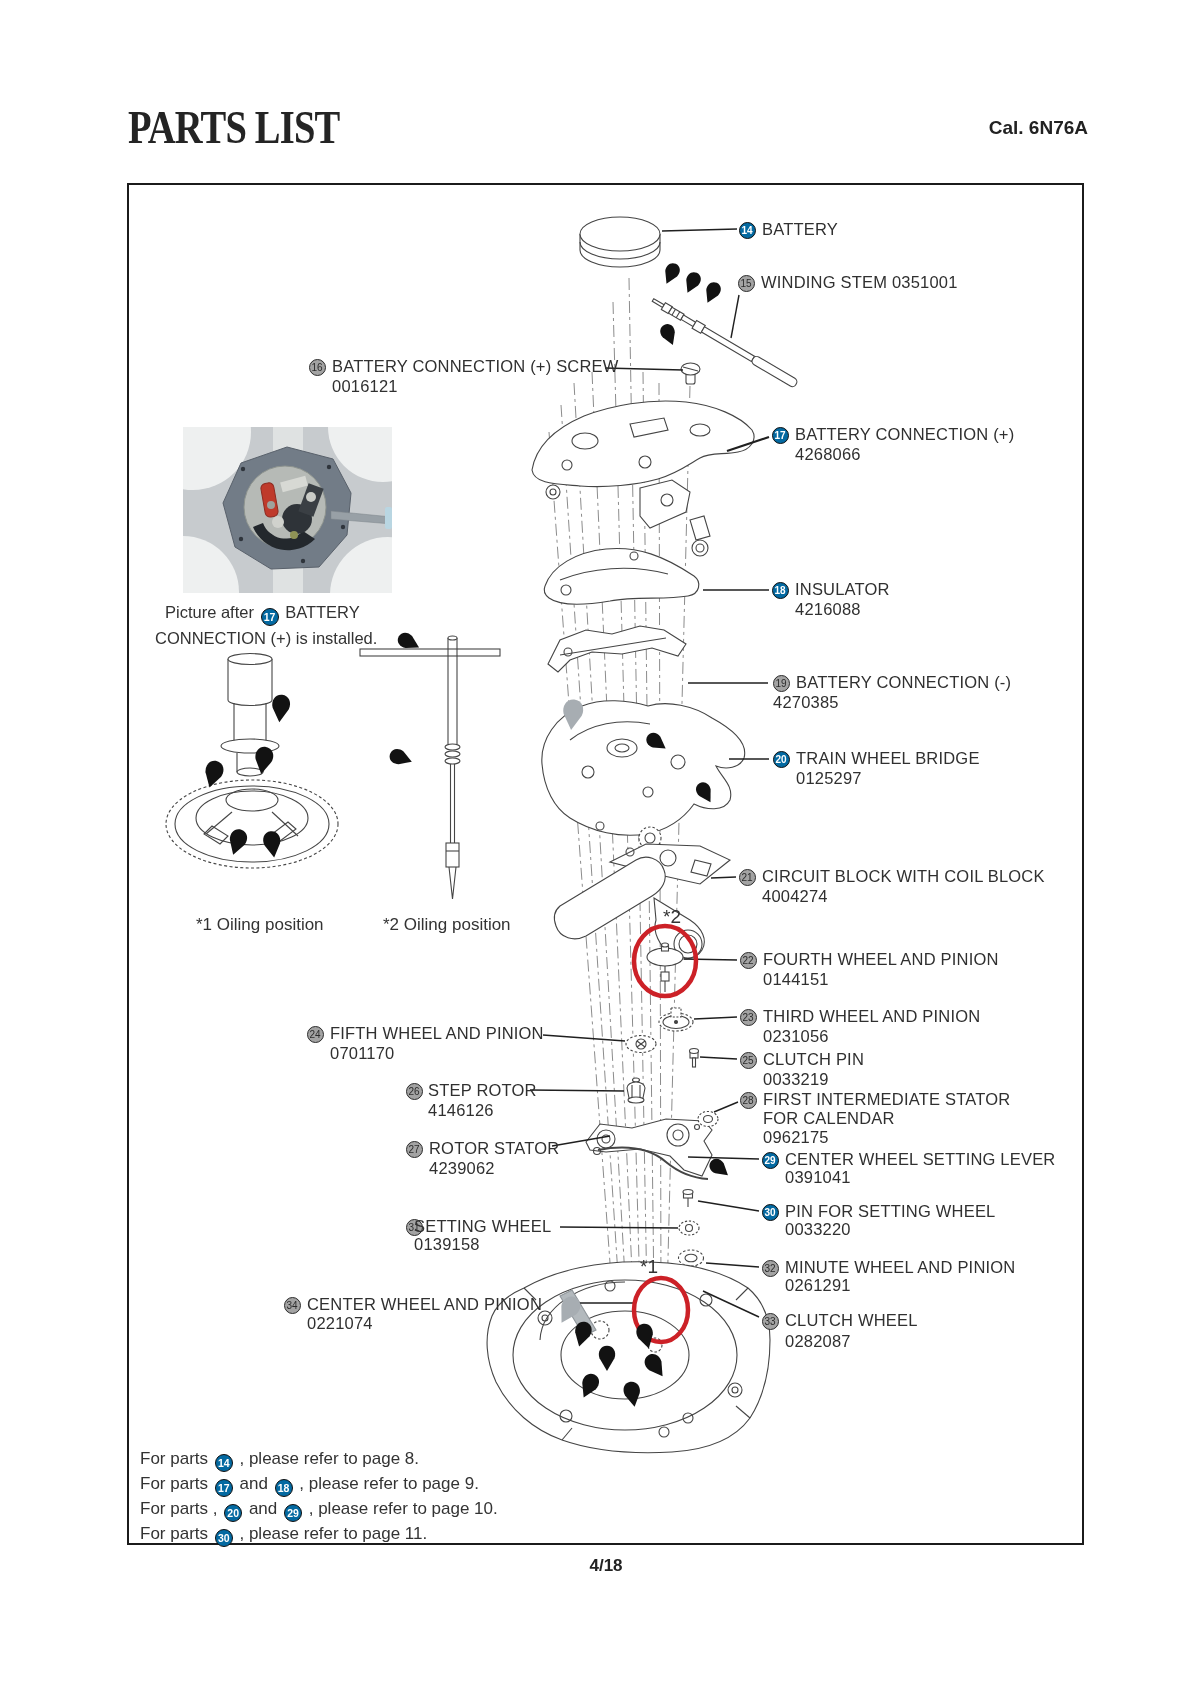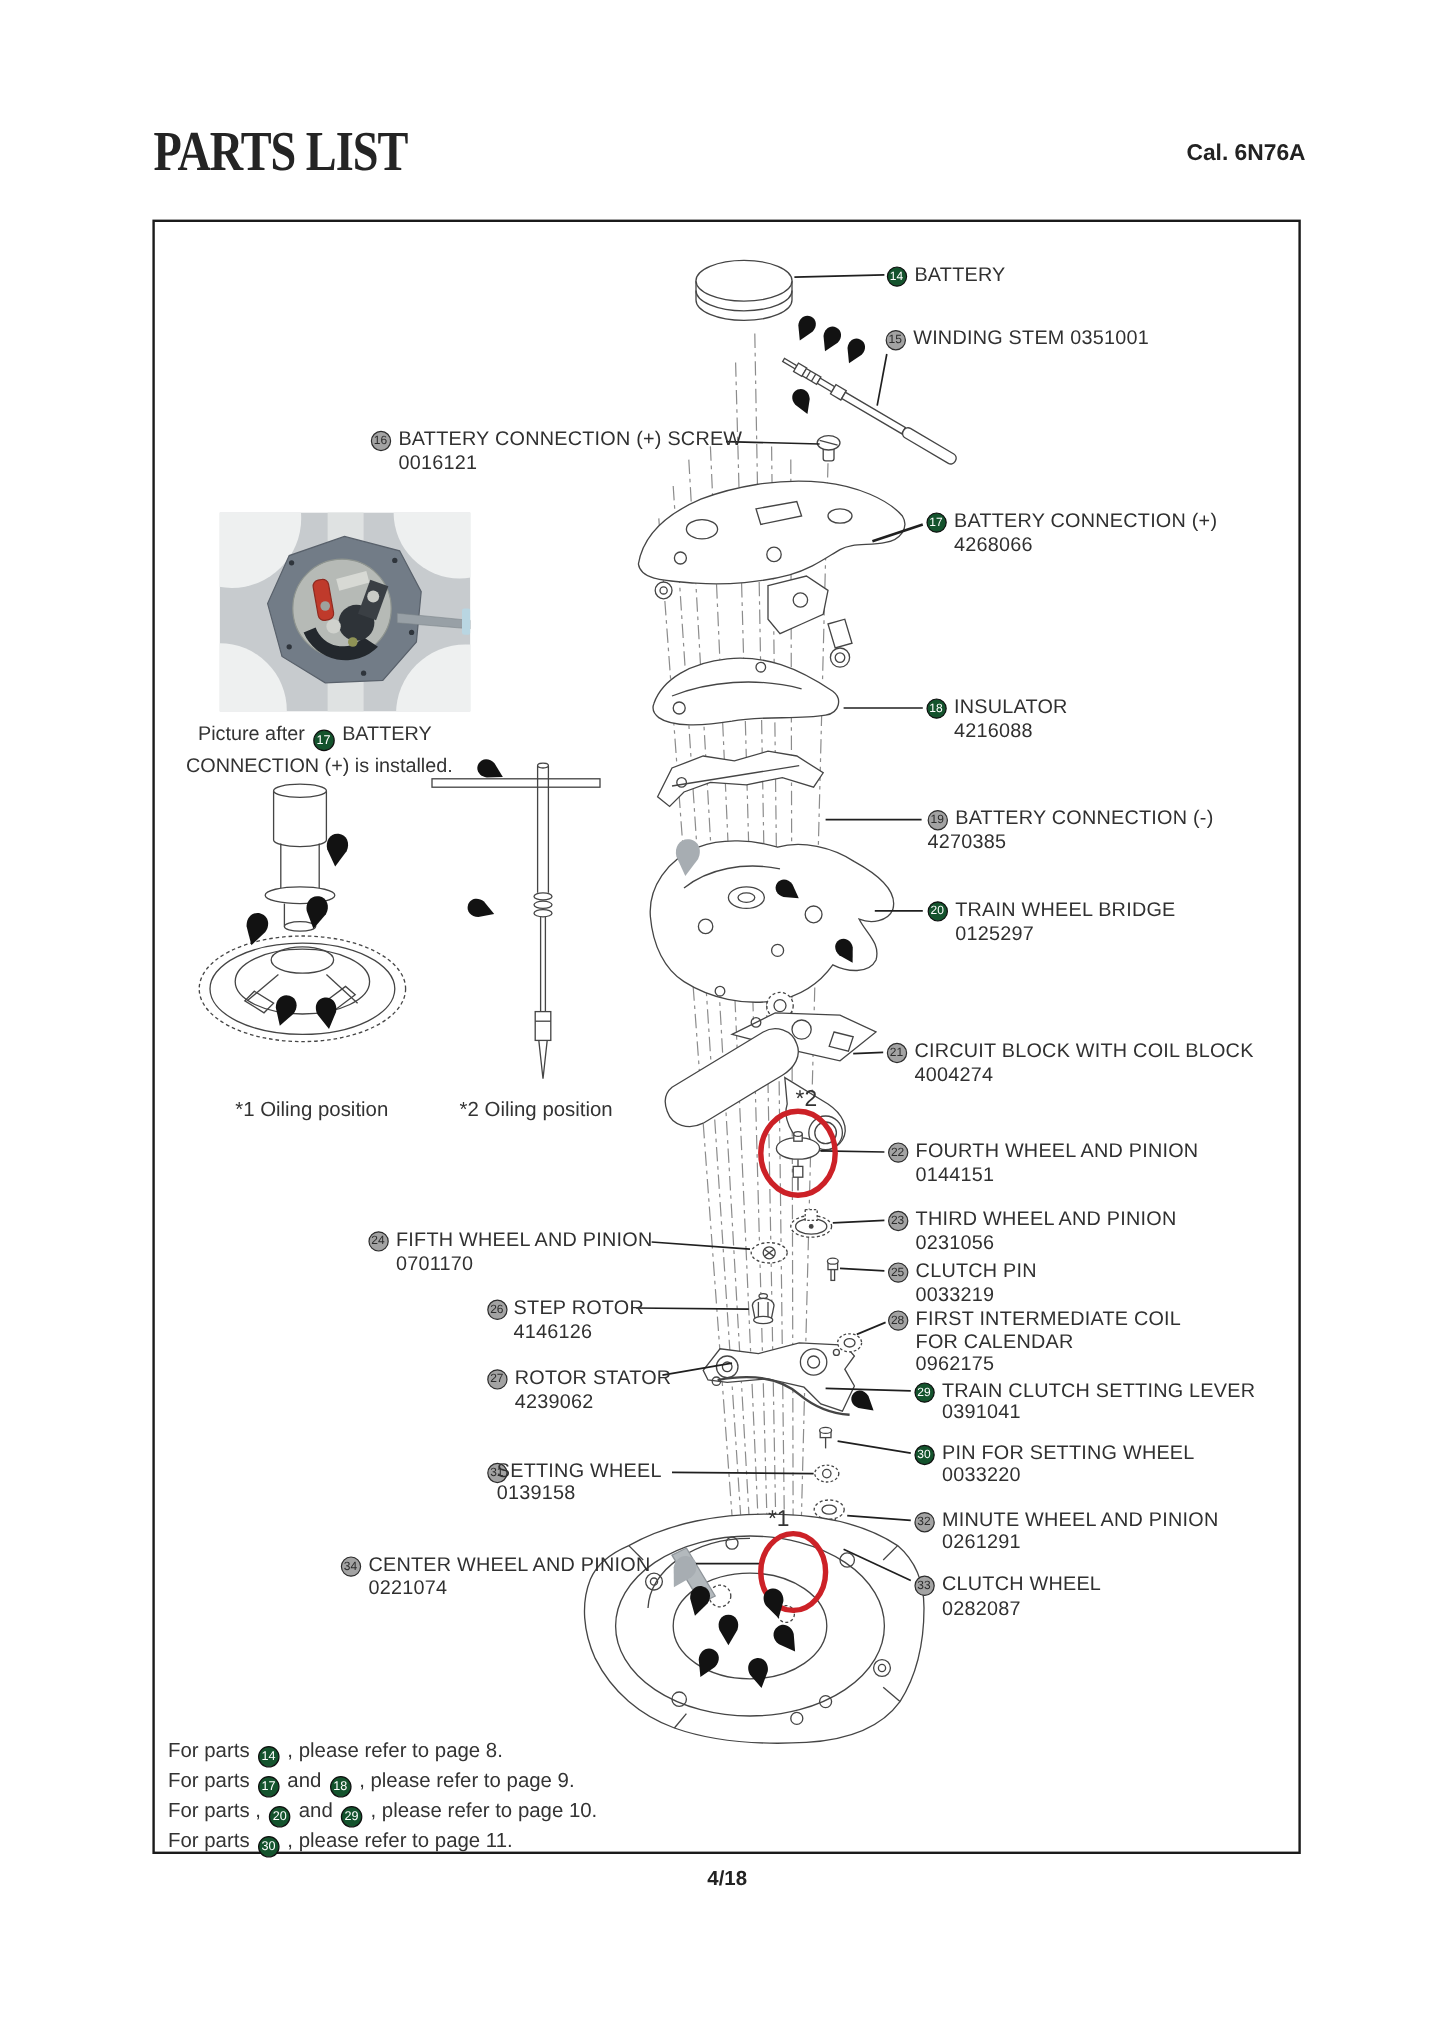--- a/index.html
+++ b/index.html
@@ -16,21 +16,21 @@
   svg.diagram{position:absolute;left:0;top:0;}
   .photo{position:absolute;left:183px;top:427px;width:209px;height:166px;}
   .caption-line{position:absolute;font-size:16.5px;color:#333;white-space:nowrap;}
   .oil-label{position:absolute;font-size:17px;color:#333;white-space:nowrap;}
   .star-mark{position:absolute;font-size:19px;color:#333;white-space:nowrap;}
   .part-text{position:absolute;font-size:16.5px;line-height:20px;color:#303030;
              white-space:nowrap;letter-spacing:.2px;}
   .badge{position:absolute;width:17px;height:17px;border-radius:50%;box-sizing:border-box;
          display:flex;align-items:center;justify-content:center;
          font-size:10px;font-weight:400;border:1.3px solid #2c2c2c;background:#a3a3a3;color:#2c2c2c;}
-  .badge.filled{background:#14532d;border-color:#101010;color:#fff;font-weight:400;}
+  .badge.filled{background:#0369a1;border-color:#101010;color:#fff;font-weight:700;}
   .badge.inline{position:static;display:inline-flex;vertical-align:-3px;margin:0 2px;
                 width:18px;height:18px;font-size:10.5px;}
   .footer-line{position:absolute;left:140px;font-size:17px;line-height:25px;
                color:#333;white-space:nowrap;}
 </style>
 </head>
 <body>
 
 <div class="page">
 
@@ -441,27 +441,27 @@
         <div>STEP ROTOR</div>
         <div>4146126</div>
       </div>
       <span class="badge" style="left: 405.5px; top: 1140.5px;">27</span>
       <div class="part-text" style="left: 429px; top: 1138px; line-height: 20px;">
         <div>ROTOR STATOR</div>
         <div>4239062</div>
       </div>
       <span class="badge" style="left: 739.5px; top: 1091.5px;">28</span>
       <div class="part-text" style="left: 763px; top: 1089.5px; line-height: 19px;">
-        <div>FIRST INTERMEDIATE COIL</div>
+        <div>FIRST INTERMEDIATE STATOR</div>
         <div>FOR CALENDAR</div>
         <div>0962175</div>
       </div>
       <span class="badge filled" style="left: 761.5px; top: 1151.5px;">29</span>
       <div class="part-text" style="left: 785px; top: 1150px; line-height: 18px;">
-        <div>TRAIN CLUTCH SETTING LEVER</div>
+        <div>CENTER WHEEL SETTING LEVER</div>
         <div>0391041</div>
       </div>
       <span class="badge filled" style="left: 761.5px; top: 1203.5px;">30</span>
       <div class="part-text" style="left: 785px; top: 1202px; line-height: 18px;">
         <div>PIN FOR SETTING WHEEL</div>
         <div>0033220</div>
       </div>
       <span class="badge" style="left: 405.5px; top: 1218.5px;">31</span>
       <div class="part-text" style="left: 414px; top: 1217px; line-height: 18px;">
         <div>SETTING WHEEL</div>

